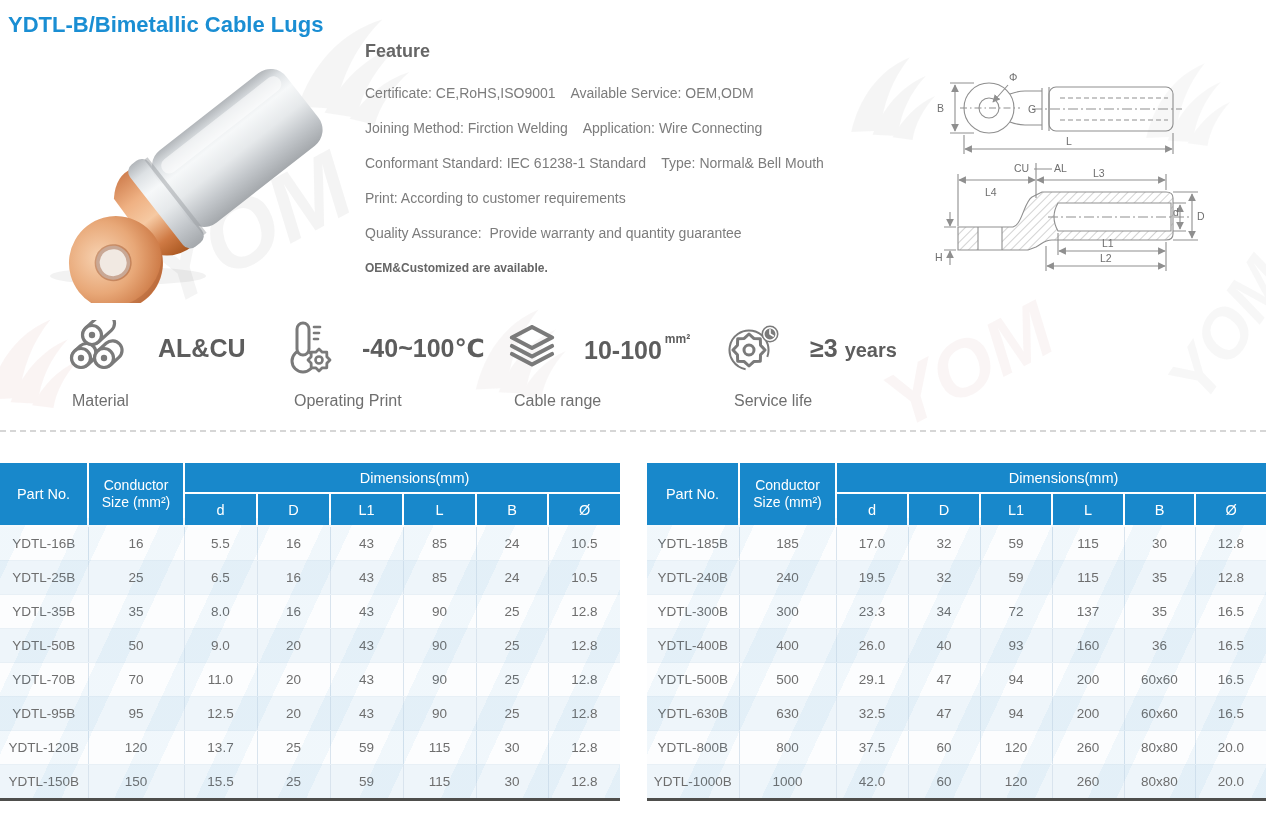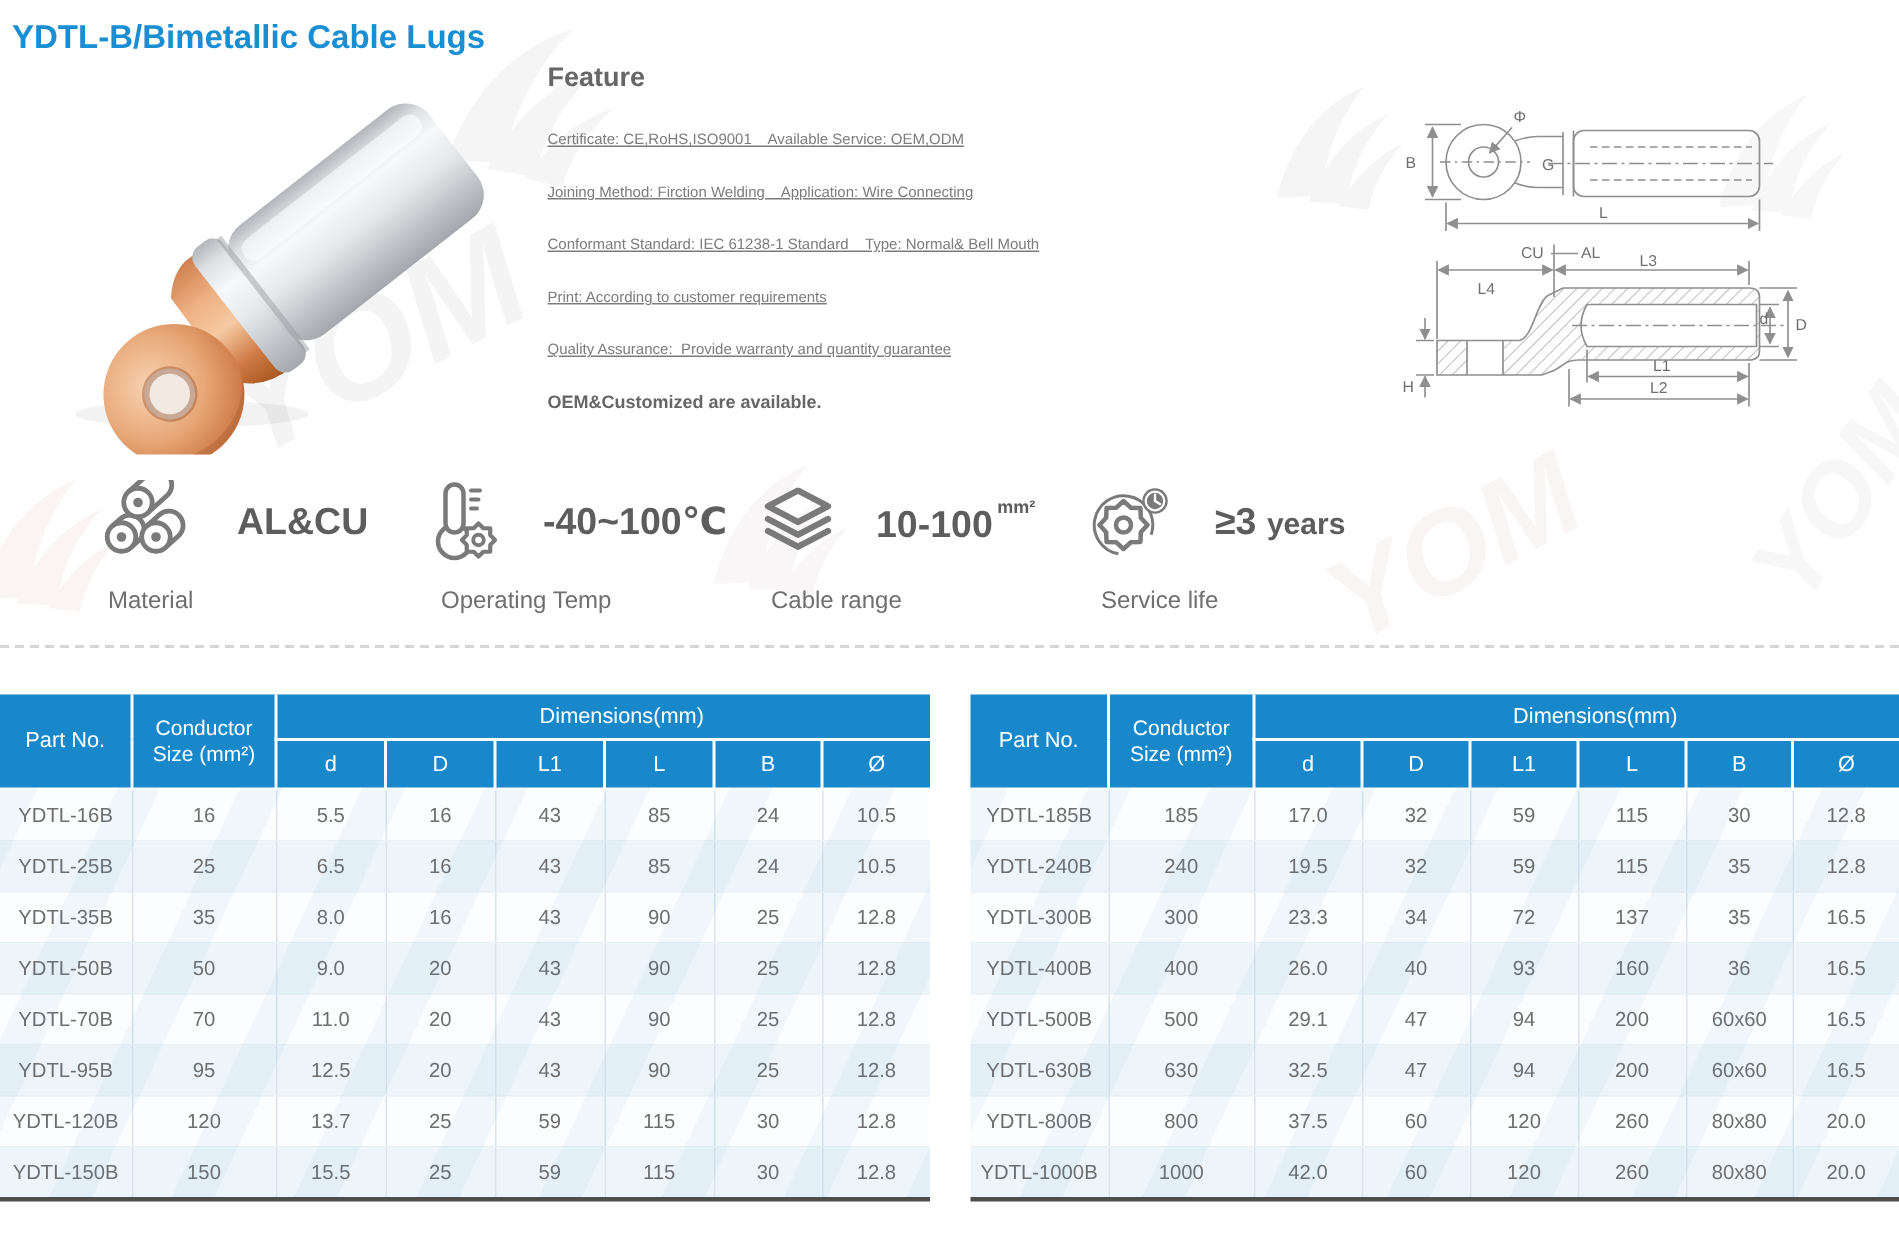--- a/index.html
+++ b/index.html
@@ -9,21 +9,21 @@
   
   .wm{position:absolute;font-weight:bold;font-style:italic;pointer-events:none;user-select:none;}
   .claw{position:absolute;pointer-events:none;}
 
   
   .title{position:absolute;left:8px;top:12px;font-size:22px;font-weight:bold;color:#1a8ed3;}
 
   
   .feature{position:absolute;left:365px;top:36px;width:570px;}
   .feature-heading{font-size:18px;font-weight:bold;color:#666;height:30px;line-height:30px;margin-bottom:10px;}
-  .feature-line{font-size:10px;color:#7c7c7c;height:35px;line-height:35px;white-space:pre-wrap;text-decoration:underline;}
+  .feature-line{font-size:14px;color:#7c7c7c;height:35px;line-height:35px;white-space:pre-wrap;}
   .feature-emph{font-size:12px;font-weight:bold;color:#666;height:35px;line-height:35px;}
 
   
   .photo{position:absolute;left:28px;top:58px;}
   .tdrawing{position:absolute;left:930px;top:50px;}
   .tdrawing text{font-size:10.5px;fill:#6f6f6f;font-family:"Liberation Sans","DejaVu Sans",sans-serif;}
 
   
   .spec{position:absolute;top:316px;}
   .spec-row{display:flex;align-items:center;gap:12px;height:64px;}
@@ -242,21 +242,21 @@
         <g stroke="#7a7a7a" stroke-width="2.6" stroke-linecap="round">
           <line x1="26" y1="7" x2="32" y2="7"></line>
           <line x1="26" y1="13" x2="31" y2="13"></line>
           <line x1="26" y1="19" x2="30" y2="19"></line>
         </g>
         <path d="M42 40 L38.85 43.25 L38.78 47.78 L34.25 47.85 L31 51 L27.75 47.85 L23.22 47.78 L23.15 43.25 L20 40 L23.15 36.75 L23.22 32.22 L27.75 32.15 L31 29 L34.25 32.15 L38.78 32.22 L38.85 36.75 Z" fill="#fff" stroke="#7a7a7a" stroke-width="2.8" stroke-linejoin="round"></path>
         <circle cx="31" cy="40" r="3.5" fill="none" stroke="#7a7a7a" stroke-width="2.6"></circle>
       </svg>
       <div class="spec-value"><span>-40~100℃</span></div>
     </div>
-    <div class="spec-label">Operating Temp</div>
+    <div class="spec-label">Operating Print</div>
   </div>
 
   <div class="spec" style="left:508px">
     <div class="spec-row">
       <svg width="48" height="46" viewBox="0 0 48 46">
         <g stroke="#7a7a7a" stroke-width="4.2" fill="none" stroke-linejoin="round" stroke-linecap="round">
           <path d="M24 2 L44 12.5 L24 23 L4 12.5 Z"></path>
           <path d="M4 21 L24 31.5 L44 21"></path>
           <path d="M4 29 L24 39.5 L44 29"></path>
         </g>

